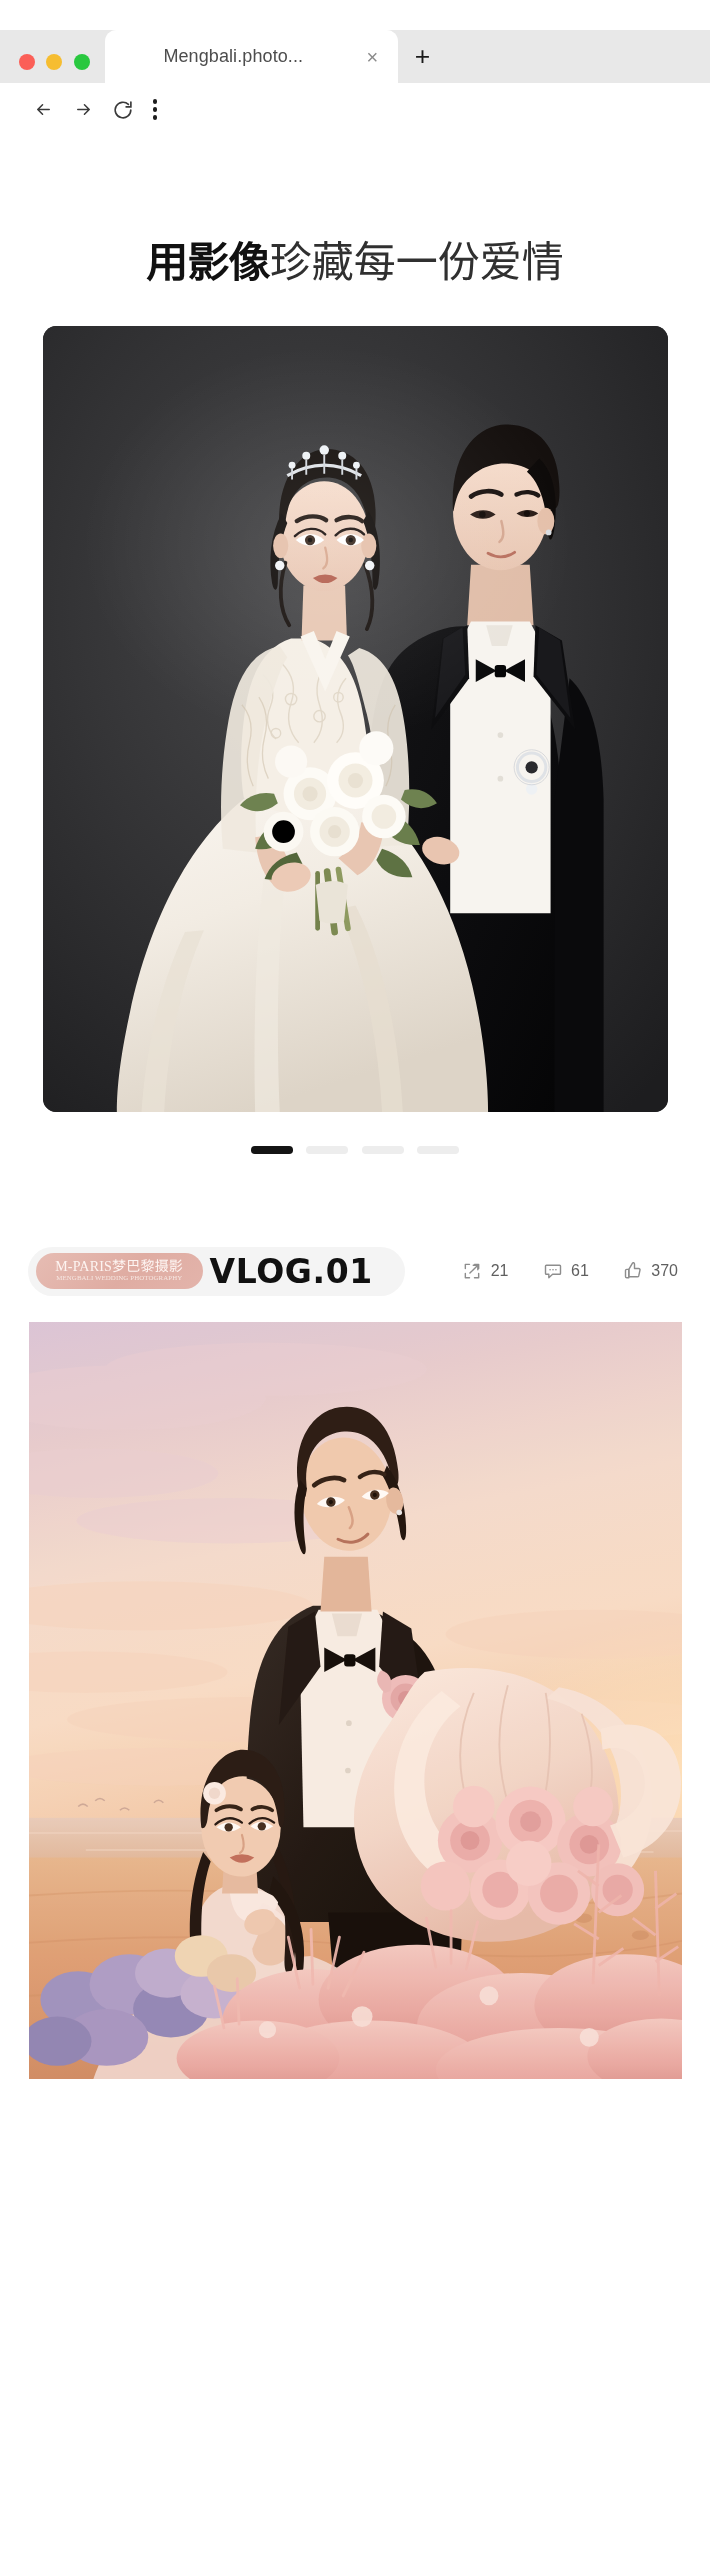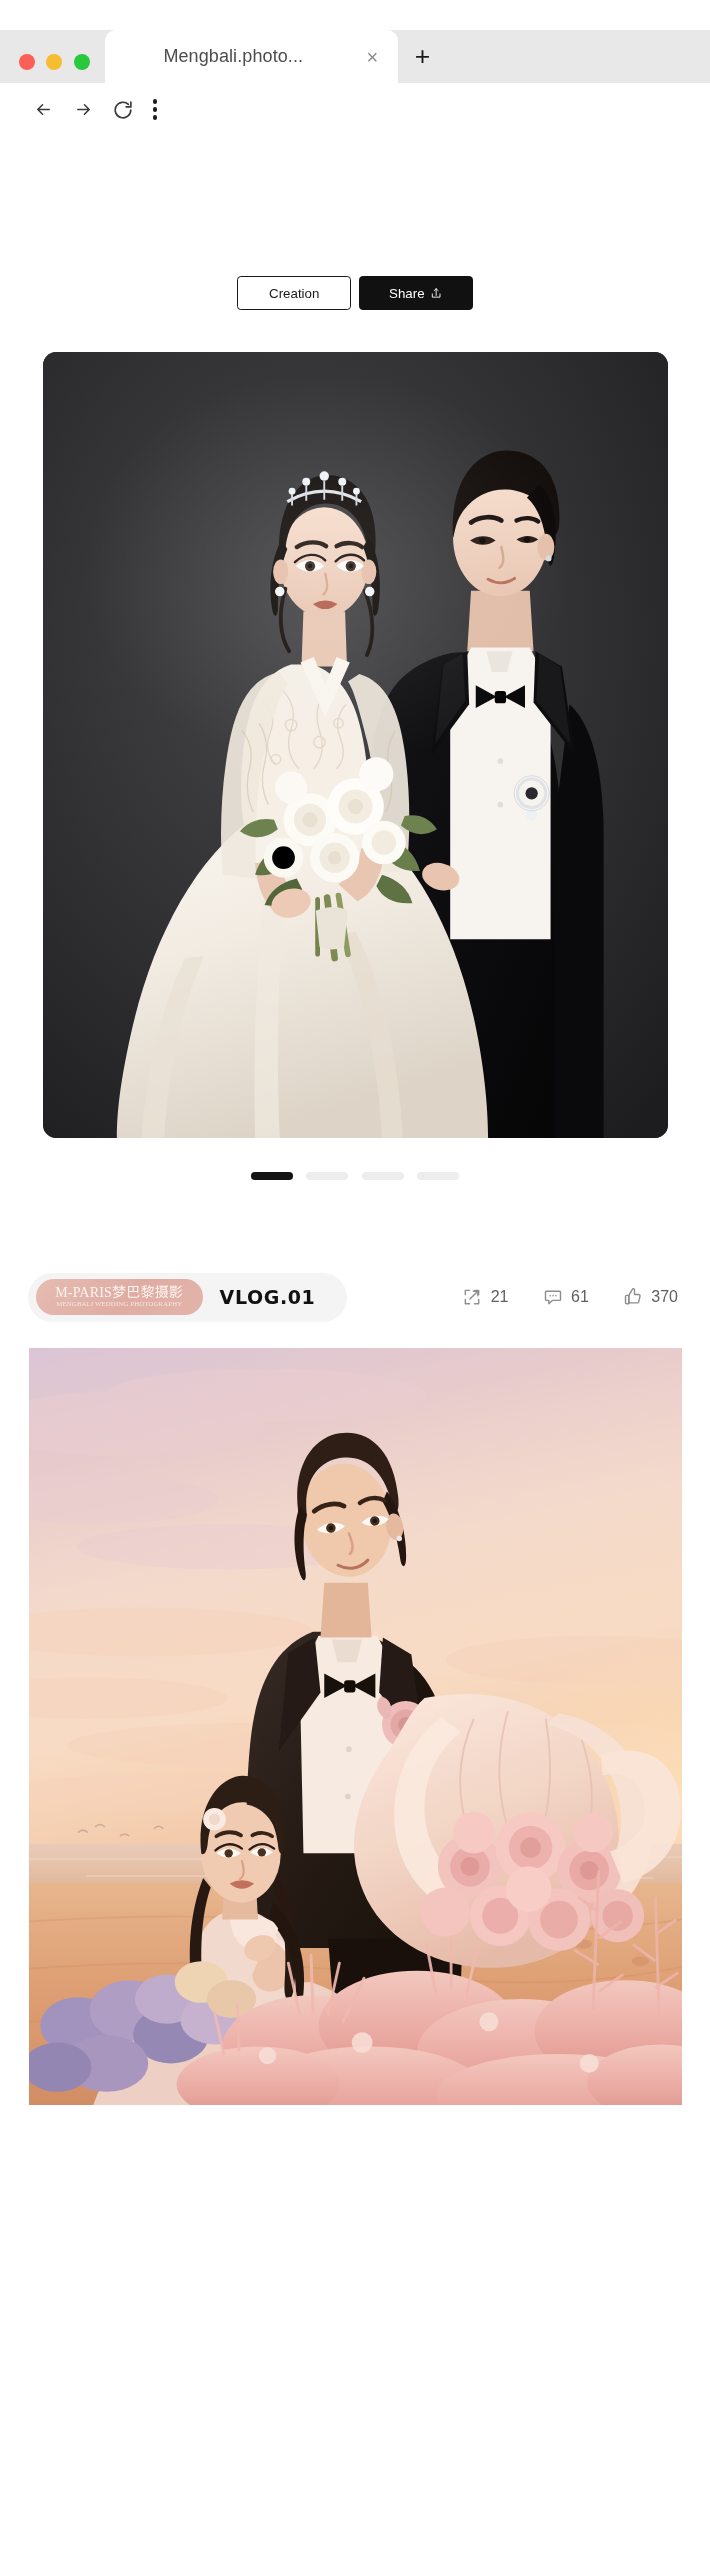--- a/index.html
+++ b/index.html
@@ -224,21 +224,21 @@
     align-items: center;
     height: 49px;
   }
   .vlog-pill {
     height: 49px;
     background: #f4f4f4;
     border-radius: 24.6px;
     display: flex;
     align-items: center;
     padding: 0 32px 0 7.6px;
-    gap: 17px;
+    gap: 7px;
   }
   .brand-badge {
     width: 167px;
     height: 36px;
     border-radius: 18px;
     background: linear-gradient(135deg,#e6bcb3 0%,#dfaca2 55%,#e3b4ab 100%);
     display: flex;
     flex-direction: column;
     align-items: center;
     justify-content: center;
@@ -255,21 +255,21 @@
   .brand-sub {
     font-family: "Liberation Serif", "DejaVu Serif", serif;
     font-size: 7px;
     color: #f6e6e1;
     letter-spacing: 0.1px;
     line-height: 1.1;
     white-space: nowrap;
     transform: scaleX(.98);
   }
   .vlog-label {
-    font-size: 19px;
+    font-size: 33px;
     font-weight: 700;
     color: #111;
     letter-spacing: 0.6px;
     font-family: "DejaVu Sans", "Liberation Sans", sans-serif;
     white-space: nowrap;
   }
   .stats {
     margin-left: auto;
     display: flex;
     align-items: flex-end;
@@ -342,34 +342,22 @@
       <i></i>
       <i></i>
       <i></i>
     </span>
   </div>
 </div>
 
 <div class="page">
 
   <div class="hero">
-
-    <div class="hero-actions">
-      <button class="btn btn-outline">
-        <span>Creation</span>
-      </button>
-      <button class="btn btn-solid">
-        <span>Share</span>
-        <svg width="12.3" height="12.3" viewBox="0 0 16 16" fill="none" stroke="currentColor" stroke-width="1.2" stroke-linecap="round" stroke-linejoin="round">
-          <path d="M3 9v4.2h10V9"></path>
-          <path d="M8 11V2.2"></path>
-          <path d="M5.4 4.8L8 2.2l2.6 2.6"></path>
-        </svg>
-      </button>
-    </div>
+    <div class="hero-title"><span class="bold">用影像</span><span class="thin">珍藏每一份爱情</span></div>
+
   </div>
 
   <div class="carousel">
     <div class="card">
       <svg viewBox="0 0 660 830" preserveAspectRatio="xMidYMid slice">
         <defs>
           <radialGradient id="bgStudio" cx="42%" cy="36%" r="82%">
             <stop offset="0%" stop-color="#474749"></stop>
             <stop offset="48%" stop-color="#333335"></stop>
             <stop offset="100%" stop-color="#1d1d1f"></stop>

